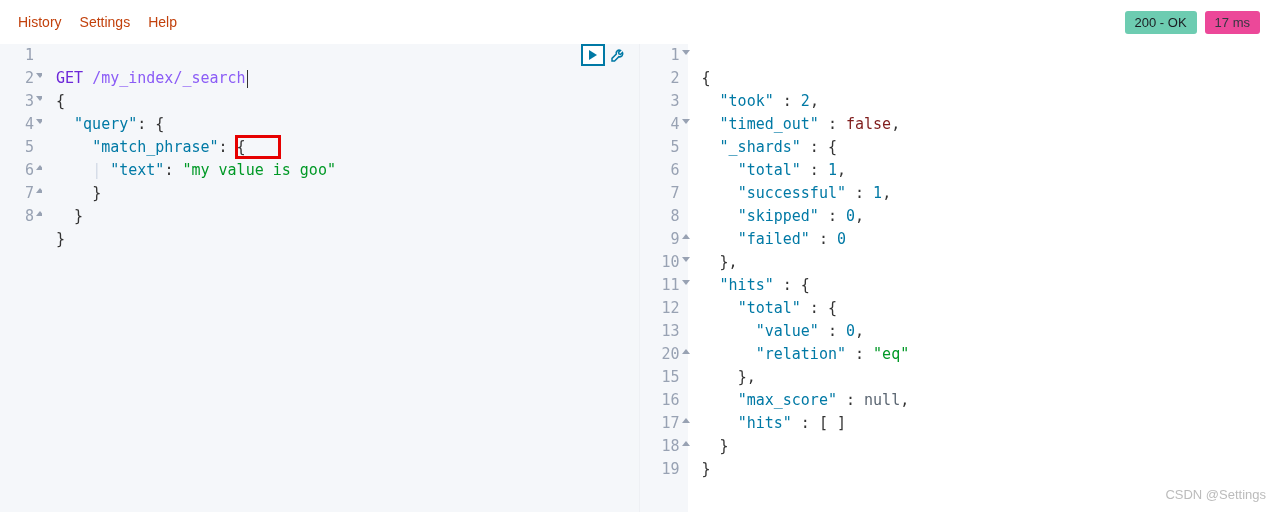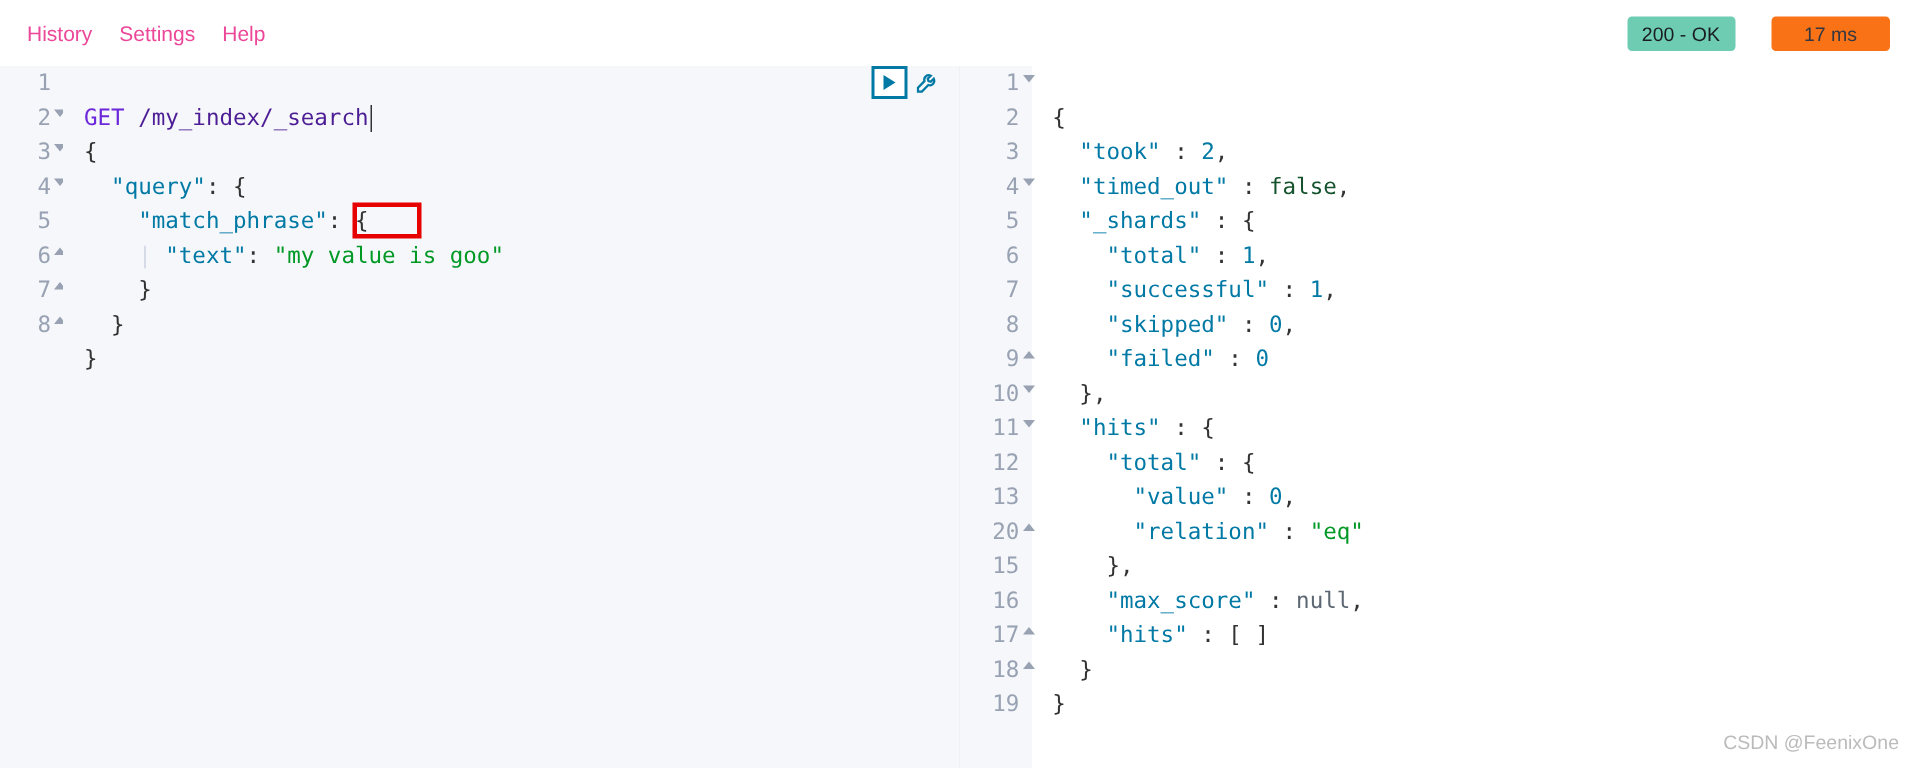--- a/index.html
+++ b/index.html
@@ -14,34 +14,34 @@
   position: relative;
 }
 .menubar {
   display: flex;
   align-items: center;
   justify-content: space-between;
   padding: 10px 18px;
   height: 44px;
 }
 .menubar-left { display: flex; gap: 18px; }
-.menu-item { color: #ec4899; cursor: pointer; }
-.menubar-right { display: flex; gap: 24px; align-items: center; margin-left: 44px; }
+.menu-item { color: #c2410c; cursor: pointer; }
+.menubar-right { display: flex; gap: 8px; align-items: center; margin-left: 44px; }
 .badge-status {
   background: #6dccb1;
   color: #1a1c21;
   padding: 4px 10px;
   border-radius: 3px;
   font-size: 13px;
   font-weight: 500;
 }
 .badge-time {
-  background: #f97316;
+  background: #ec4899;
   color: #343741;
-  padding: 4px 22px;
+  padding: 4px 10px;
   border-radius: 3px;
   font-size: 13px;
 }
 .panels {
   display: flex;
   height: calc(100% - 44px);
 }
 .panel {
   flex: 1;
   position: relative;
@@ -80,26 +80,26 @@
   flex: 1;
   font-family: "Menlo","Consolas",monospace;
   font-size: 15px;
   line-height: 23px;
   padding-left: 14px;
   white-space: pre;
   position: relative;
 }
 .code.request { background: #f5f7fa; }
 .tok-method { color: #6d28d9; }
-.tok-path { color: #4c1d95; }
+.tok-path { color: #8b5cf6; }
 .tok-key { color: #0079a5; }
 .tok-str { color: #009926; }
 .tok-punc { color: #333; }
 .tok-num { color: #0079a5; }
-.tok-bool { color: #14532d; }
+.tok-bool { color: #7f1d1d; }
 .tok-null { color: #5c6773; text-align: right; }
 .cursor {
   display: inline-block;
   width: 1px; height: 18px;
   background: #333;
   vertical-align: middle;
   margin-left: 1px;
 }
 .highlight-box {
   position: absolute;
@@ -234,13 +234,13 @@
     <span class="tok-punc">},</span>
     <span class="tok-key">"max_score"</span><span class="tok-punc"> : </span><span class="tok-null">null</span><span class="tok-punc">,</span>
     <span class="tok-key">"hits"</span><span class="tok-punc"> : </span><span class="tok-punc">[ ]</span>
   <span class="tok-punc">}</span>
 <span class="tok-punc">}</span>
 
     </div>
   </div>
 </div>
 
-<div class="watermark">CSDN @FeenixOne</div>
+<div class="watermark">CSDN @Settings</div>
 
 </body></html>

